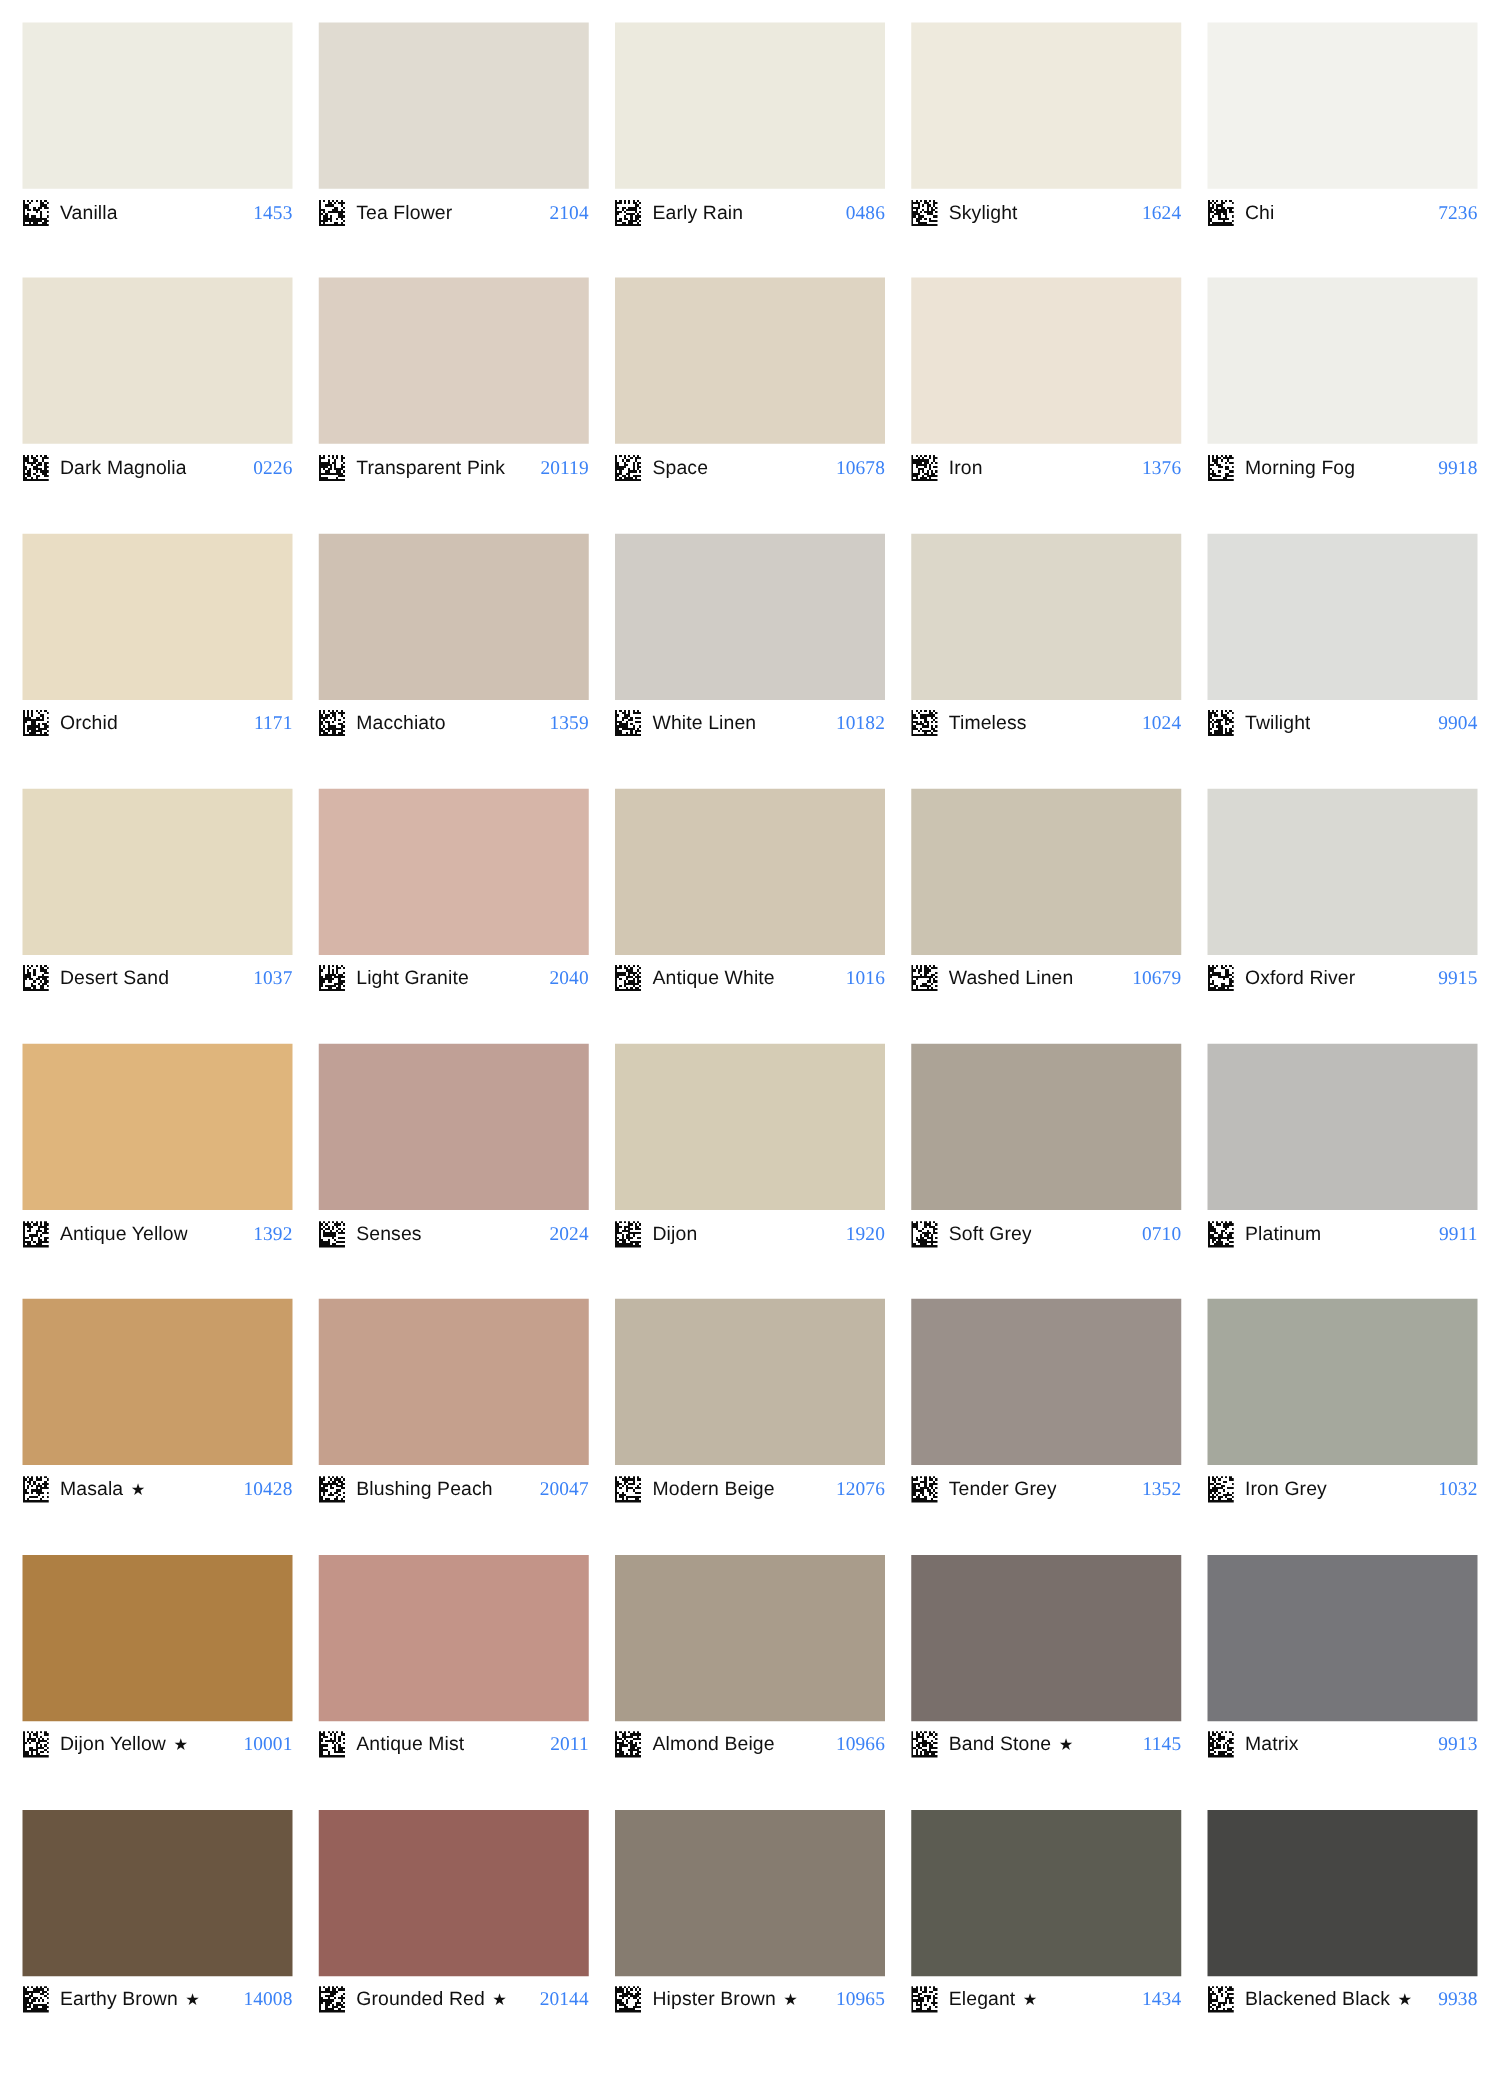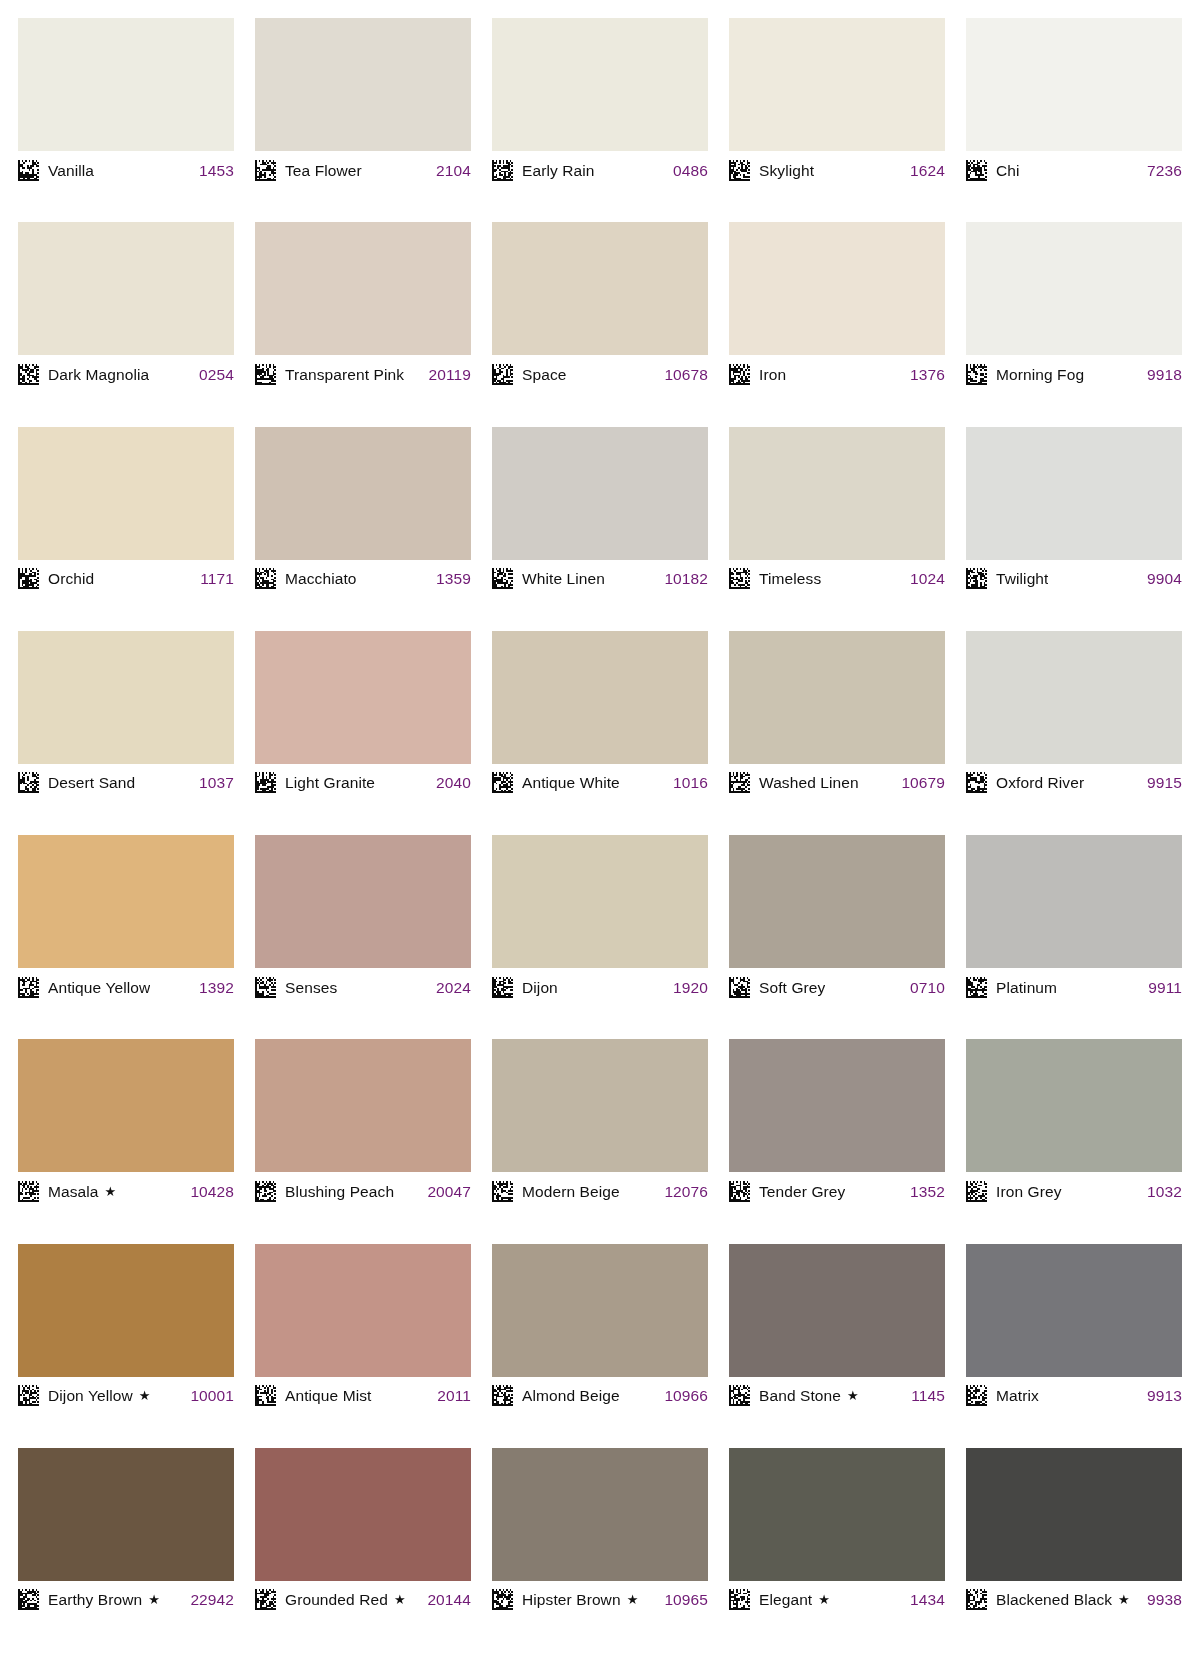--- a/index.html
+++ b/index.html
@@ -70,24 +70,25 @@
     font-size: 13px;
     line-height: 21px;
     color: #101010;
     flex: 0 0 auto;
     margin-left: 6px;
   }
   .swatch-code {
     font-size: 15.5px;
     line-height: 21px;
     letter-spacing: 0.1px;
-    color: #701a75;
+    color: #3b82f6;
     margin-left: auto;
     padding-left: 8px;
     flex: 0 0 auto;
+    font-family: Liberation Serif, serif;
   }
 </style>
 </head>
 <body>
 
 <div id="palette-grid">
     <div class="swatch-cell">
       <div class="swatch-chip" style="background: rgb(237, 236, 226);"></div>
       <div class="swatch-label">
         <span class="dm-icon">
@@ -675,21 +676,21 @@
               <rect x="6" y="11" width="1" height="1"></rect>
               <rect x="7" y="11" width="1" height="1"></rect>
               <rect x="8" y="11" width="1" height="1"></rect>
               <rect x="9" y="11" width="1" height="1"></rect>
               <rect x="10" y="11" width="1" height="1"></rect>
               <rect x="11" y="11" width="1" height="1"></rect>
             </g>
           </svg>
         </span>
         <span class="swatch-name">Dark Magnolia</span>
-        <span class="swatch-code">0254</span>
+        <span class="swatch-code">0226</span>
       </div>
     </div>
     <div class="swatch-cell">
       <div class="swatch-chip" style="background: rgb(220, 207, 194);"></div>
       <div class="swatch-label">
         <span class="dm-icon">
           <svg width="21" height="21" viewBox="0 0 12 12" xmlns="http://www.w3.org/2000/svg" shape-rendering="crispEdges">
             <rect x="0" y="0" width="12" height="12" fill="#ffffff"></rect>
             <g fill="#0a0a0a">
               <rect x="0" y="0" width="1" height="1"></rect>
@@ -3663,21 +3664,21 @@
               <rect x="7" y="11" width="1" height="1"></rect>
               <rect x="8" y="11" width="1" height="1"></rect>
               <rect x="9" y="11" width="1" height="1"></rect>
               <rect x="10" y="11" width="1" height="1"></rect>
               <rect x="11" y="11" width="1" height="1"></rect>
             </g>
           </svg>
         </span>
         <span class="swatch-name">Earthy Brown</span>
         <span class="swatch-star">★</span>
-        <span class="swatch-code">22942</span>
+        <span class="swatch-code">14008</span>
       </div>
     </div>
     <div class="swatch-cell">
       <div class="swatch-chip" style="background: rgb(150, 97, 90);"></div>
       <div class="swatch-label">
         <span class="dm-icon">
           <svg width="21" height="21" viewBox="0 0 12 12" xmlns="http://www.w3.org/2000/svg" shape-rendering="crispEdges">
             <rect x="0" y="0" width="12" height="12" fill="#ffffff"></rect>
             <g fill="#0a0a0a">
               <rect x="0" y="0" width="1" height="1"></rect>

